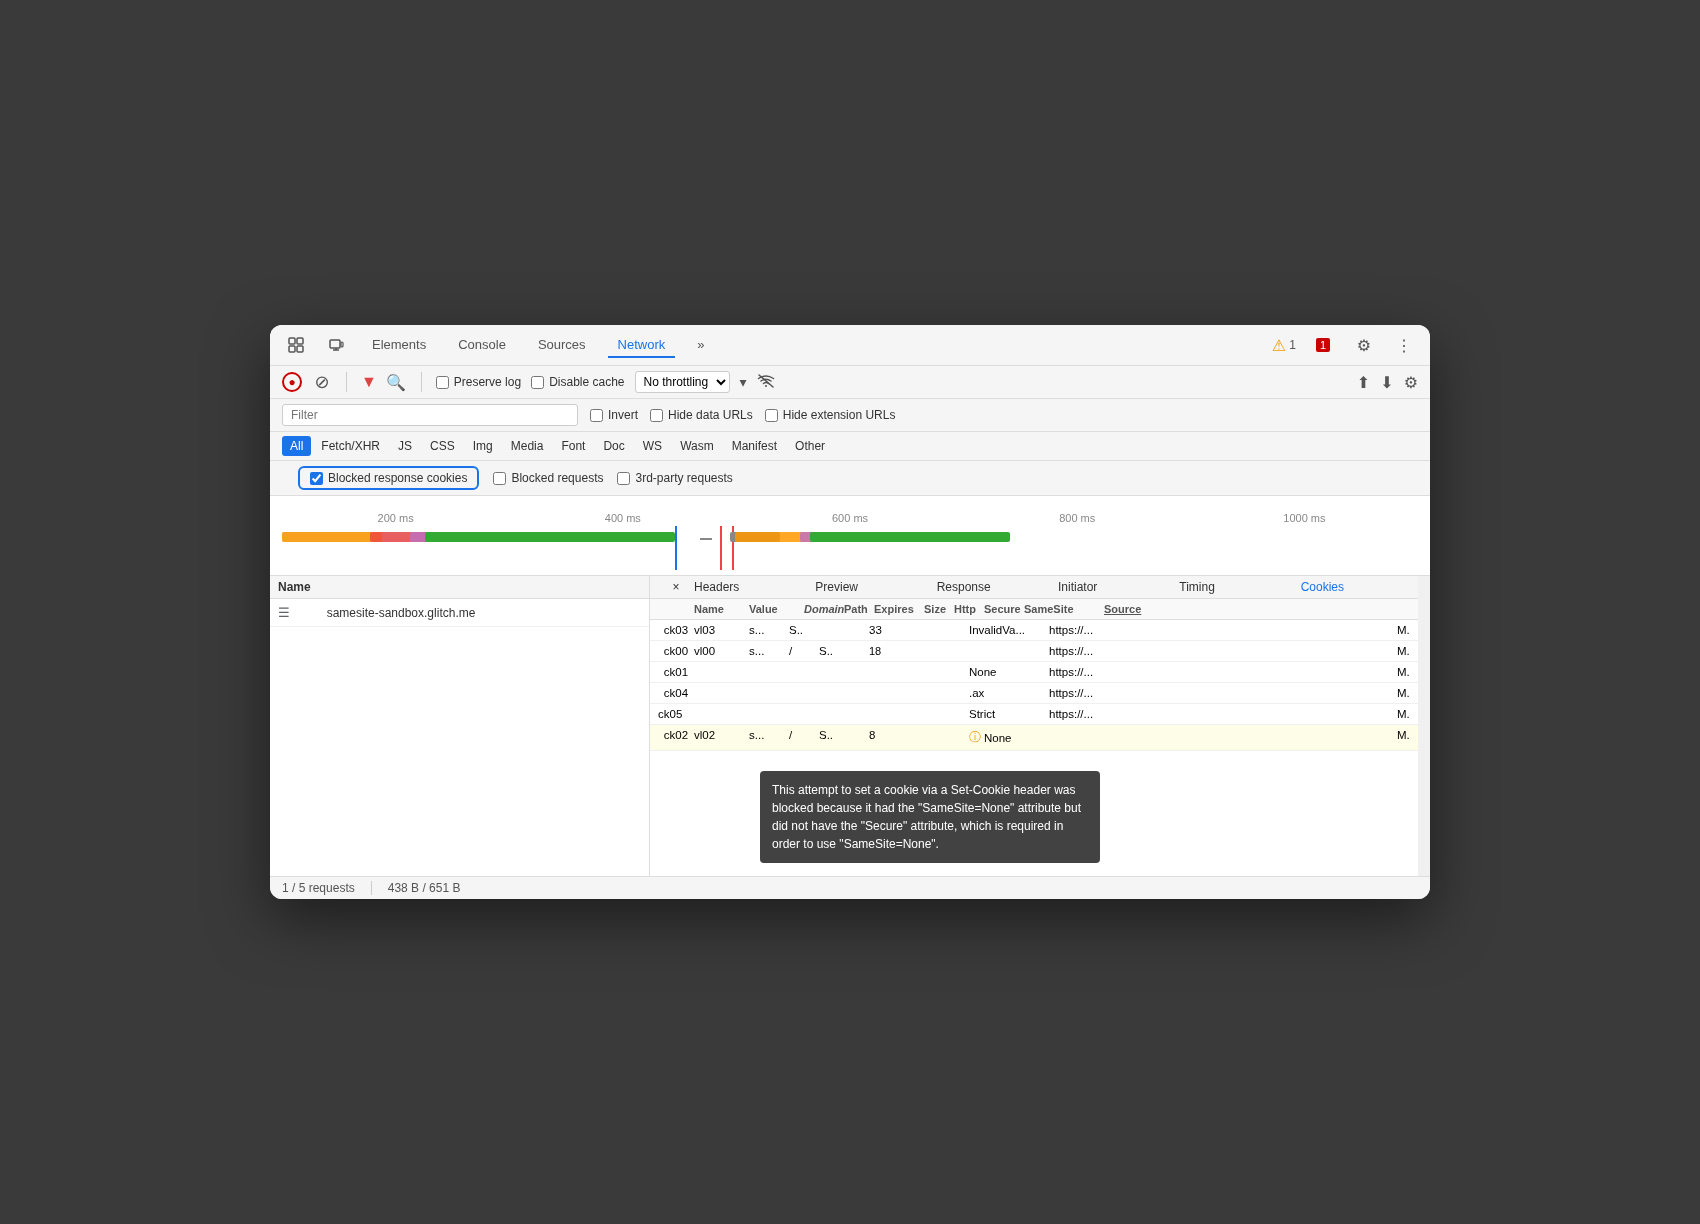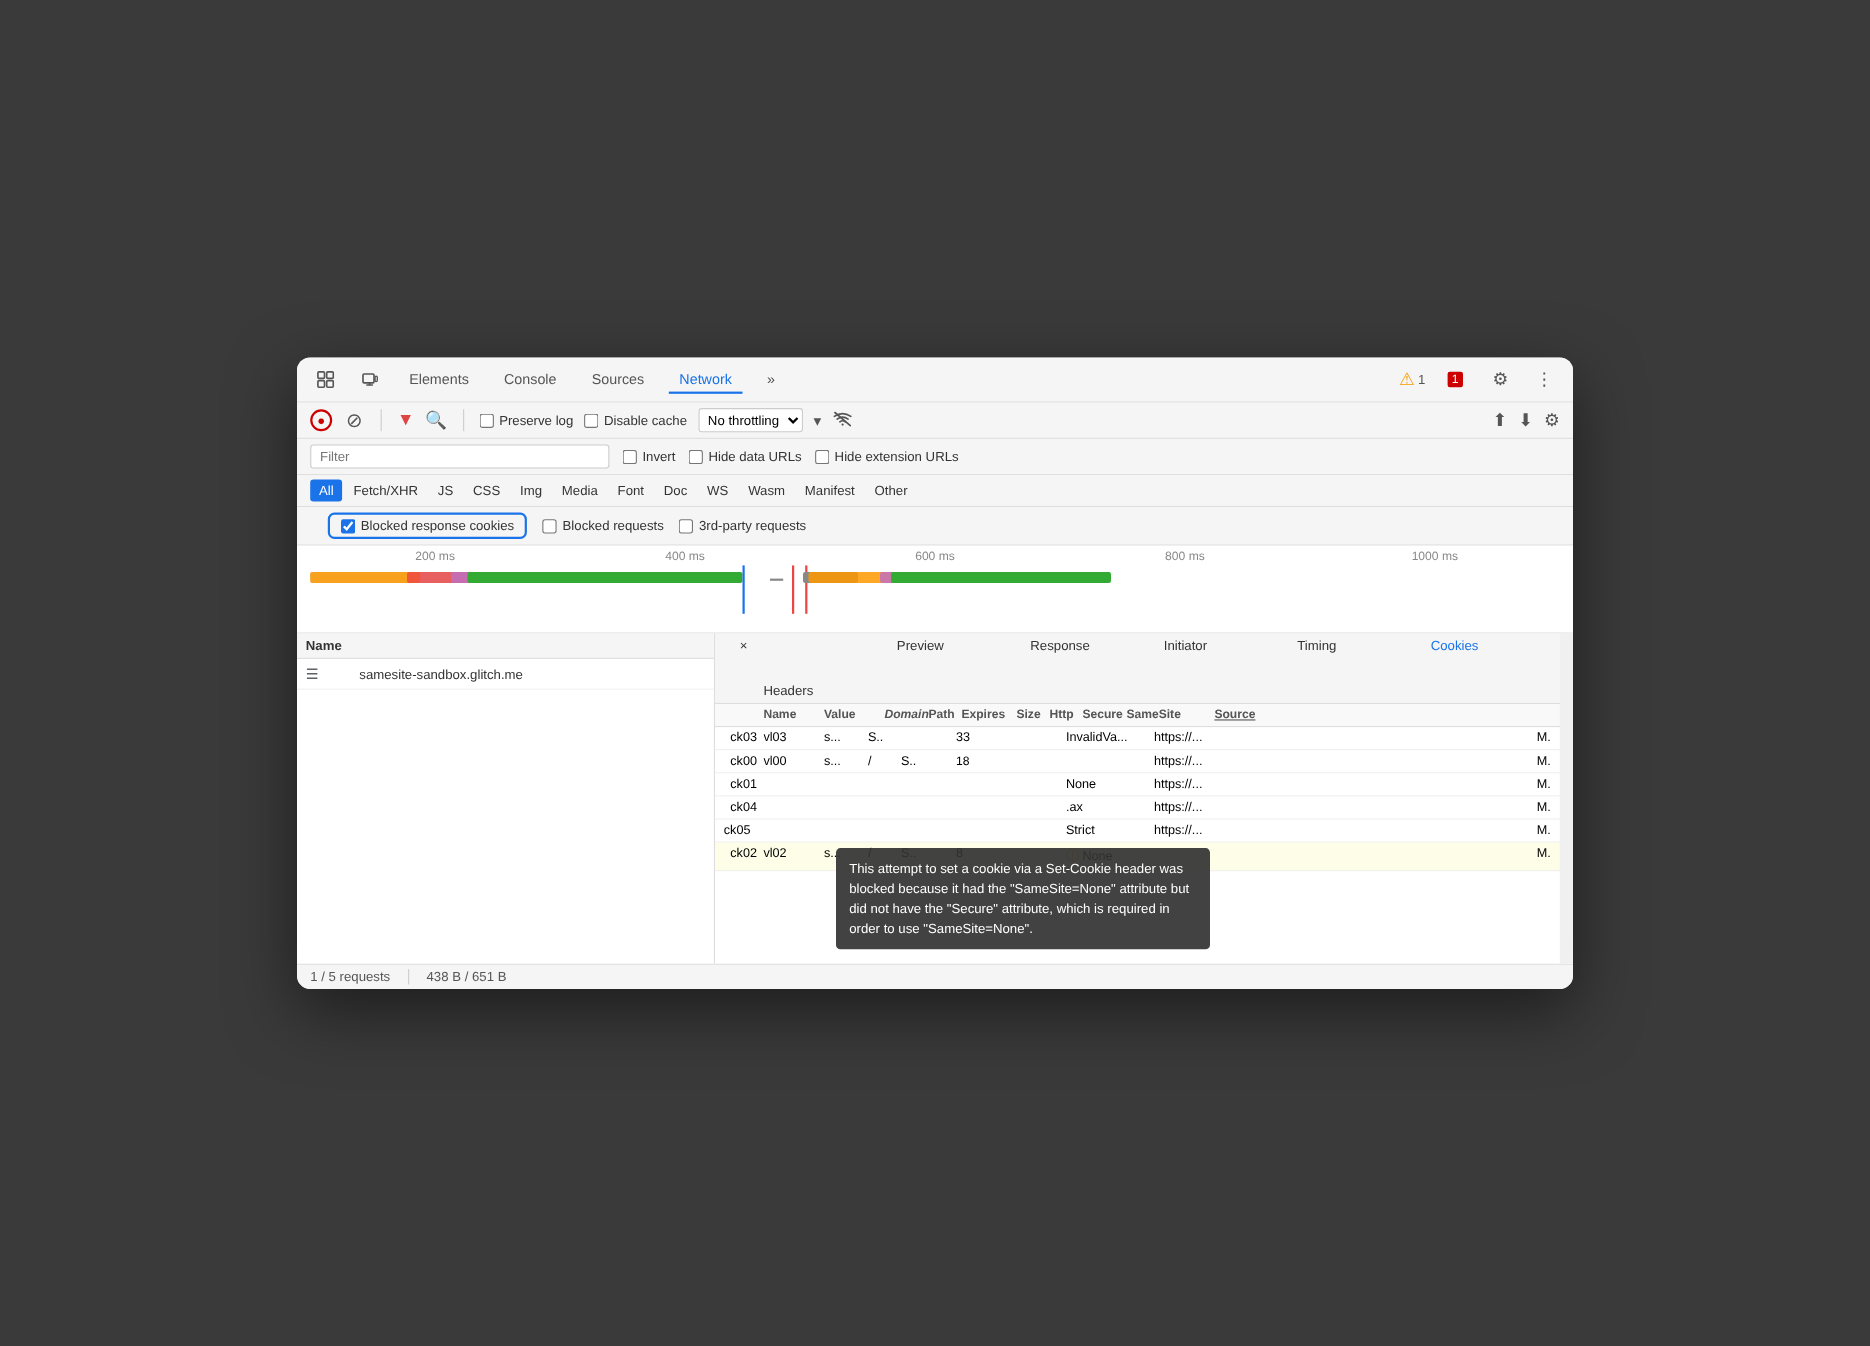--- a/index.html
+++ b/index.html
@@ -145,21 +145,21 @@
 
     .filter-row {
       background: #f5f5f5;
       border-bottom: 1px solid #ddd;
       padding: 5px 12px;
       display: flex;
       align-items: center;
       gap: 12px;
     }
     .filter-input {
-      width: 272px;
+      width: 296px;
       border: 1px solid #ccc;
       border-radius: 3px;
       padding: 3px 8px;
       font-size: 12px;
       background: #fff;
       color: #aaa;
     }
     .filter-options {
       display: flex;
       align-items: center;
@@ -221,20 +221,21 @@
     .timeline-labels {
       display: flex;
       padding: 4px 12px 0;
       font-size: 11px;
       color: #888;
       gap: 0;
     }
     .timeline-label {
       flex: 1;
       text-align: center;
+      margin-top: 12px;
     }
     .timeline-bars {
       padding: 6px 12px;
       position: relative;
       height: 50px;
     }
     .tbar {
       height: 8px;
       position: absolute;
       border-radius: 2px;
@@ -495,21 +496,21 @@
       </div>
       <div class="request-row">
         <span class="row-icon">☰</span>
         <span class="request-name">samesite-sandbox.glitch.me</span>
       </div>
     </div>
 
     <div class="right-panel">
       <div class="table-right-header" style="gap:0; font-size:12px; font-weight:500;">
         <span style="width:36px; flex-shrink:0; text-align:center;">×</span>
-        <span style="flex:1; min-width:70px;margin-top:41px;">Headers</span>
+        <span style="flex:1; min-width:70px;">Headers</span>
         <span style="flex:1; min-width:70px;">Preview</span>
         <span style="flex:1; min-width:70px;">Response</span>
         <span style="flex:1; min-width:70px;">Initiator</span>
         <span style="flex:1; min-width:55px;">Timing</span>
         <span style="flex:1; min-width:65px; color:#1a73e8;">Cookies</span>
       </div>
 
       <div style="display:flex; padding:4px 8px; font-size:11px; font-weight:600; color:#555; border-bottom:1px solid #ddd; background:#f9f9f9;">
         <span style="width:36px; flex-shrink:0;"></span>
         <span style="width:55px; flex-shrink:0;">Name</span>

